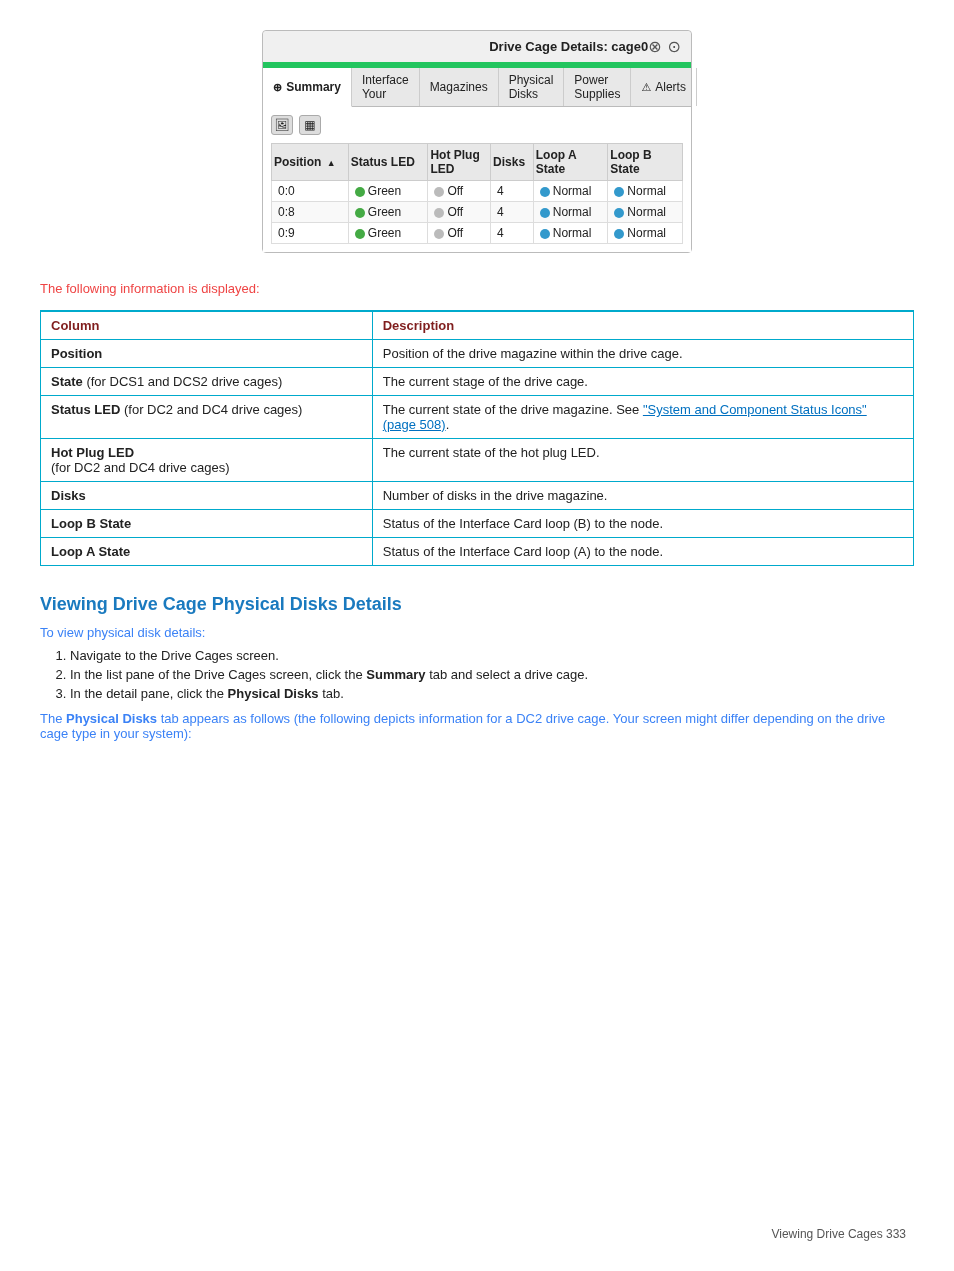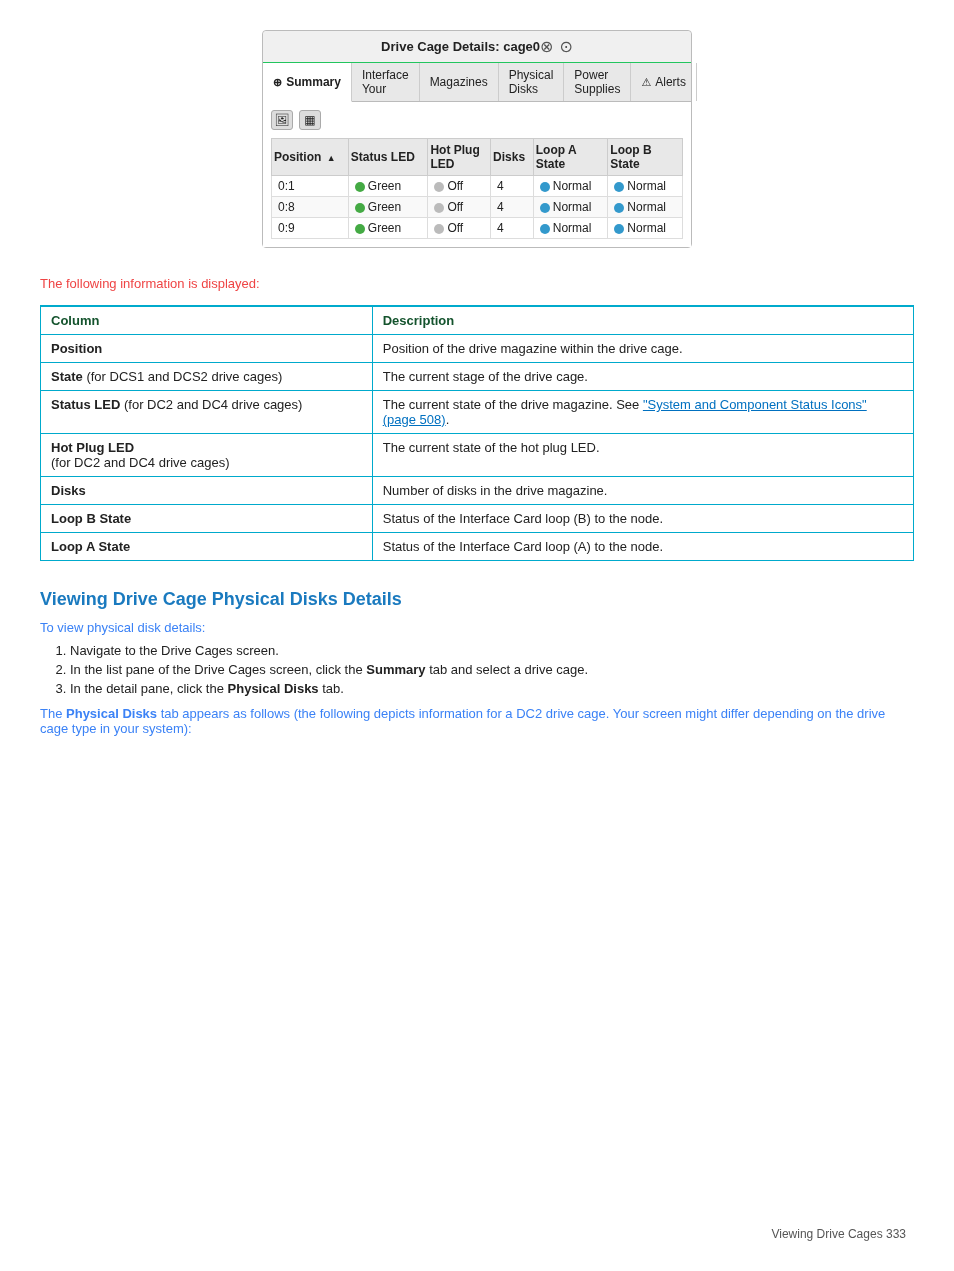--- a/index.html
+++ b/index.html
@@ -16,25 +16,25 @@
     
     .panel {
       border: 1px solid #bbb;
       border-radius: 4px;
       width: 430px;
       margin: 0 auto 28px auto;
       background: #f5f5f5;
     }
     .panel-header {
       display: flex;
-      justify-content: center;
+      justify-content: flex-end;
       align-items: center;
       padding: 6px 10px;
       background: #f0f0f0;
-      border-bottom: 1px solid #22c55e;
+      border-bottom: 6px solid #22c55e;
       border-radius: 4px 4px 0 0;
     }
     .panel-title {
       font-weight: bold;
       font-size: 13px;
     }
     .panel-icons {
       display: flex;
       gap: 6px;
       font-size: 16px;
@@ -148,21 +148,21 @@
       border-collapse: collapse;
       margin-bottom: 28px;
       font-size: 13px;
     }
     .info-table th {
       background: #fff;
       border: 1px solid #00aacc;
       padding: 6px 10px;
       text-align: left;
       font-weight: bold;
-      color: #14532d;
+      color: #7f1d1d;
     }
     .info-table td {
       border: 1px solid #00aacc;
       padding: 6px 10px;
       vertical-align: top;
     }
     .info-table tr:first-child th {
       border-top: 2px solid #00aacc;
     }
     .info-table .col1 {
@@ -259,22 +259,22 @@
         <tr>
           <th>Position <span class="sort-arrow">▲</span></th>
           <th>Status LED</th>
           <th>Hot Plug<br>LED</th>
           <th>Disks</th>
           <th>Loop A<br>State</th>
           <th>Loop B<br>State</th>
         </tr>
       </thead>
       <tbody id="magazine-rows">
-          <tr>
-      <td>0:1</td>
+      <tr>
+      <td>0:0</td>
       <td><span class="dot-green"></span>Green</td>
       <td><span class="dot-gray"></span>Off</td>
       <td>4</td>
       <td><span class="dot-blue"></span>Normal</td>
       <td><span class="dot-blue"></span>Normal</td>
     </tr>
           <tr>
       <td>0:8</td>
       <td><span class="dot-green"></span>Green</td>
       <td><span class="dot-gray"></span>Off</td>

